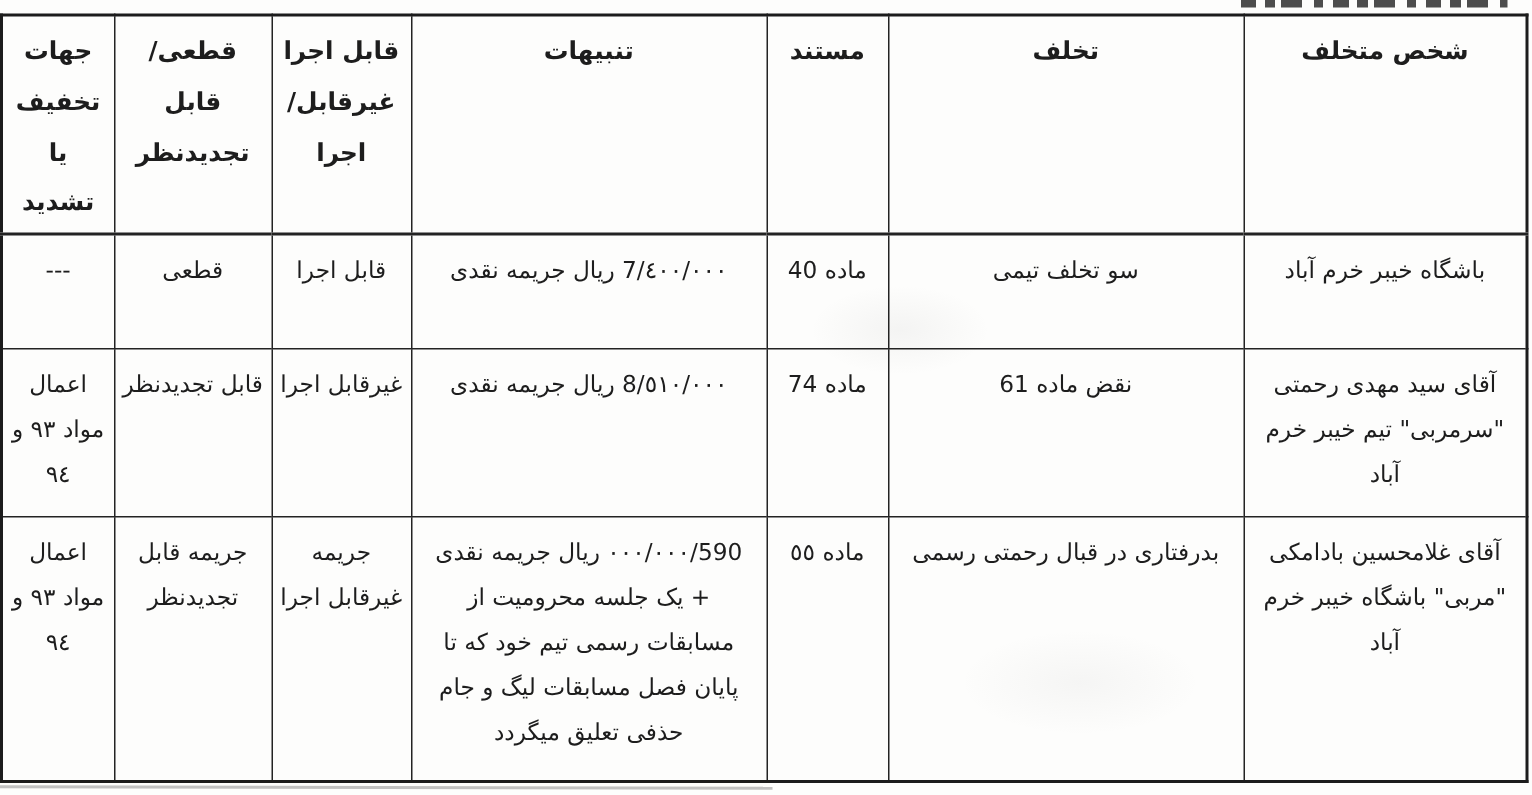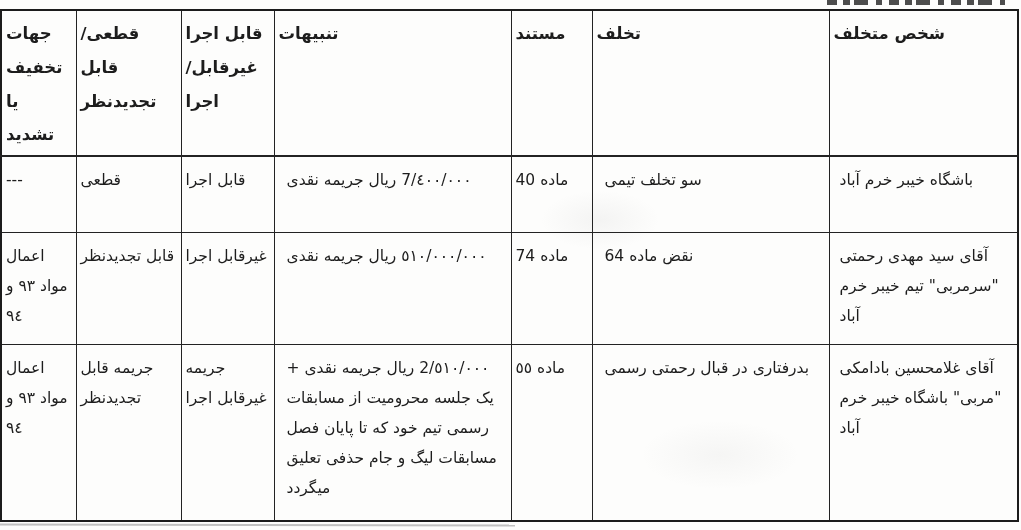--- a/index.html
+++ b/index.html
@@ -29,21 +29,21 @@
   }
 
   .table-wrap{position:absolute;top:9px;left:2px;width:1017px;height:511px;}
   table{
     border-collapse:collapse;table-layout:fixed;
     width:1017px;height:511px;
     direction:rtl;
   }
   th,td{
     border:1.6px solid #232323;
-    vertical-align:top;text-align:left;
+    vertical-align:top;text-align:center;
     overflow:hidden;
   }
   table{border:2.2px solid #1c1c1c;}
   thead th{
     font-weight:700;font-size:16.5px;line-height:2.05;
     padding:6px 4px 0;white-space:pre-line;
     border-bottom-width:2.2px;
   }
   tbody td{
     font-size:15.5px;font-weight:400;line-height:1.95;
@@ -98,32 +98,32 @@
         <td class="c-person">باشگاه خیبر خرم آباد</td>
         <td class="c-violation">سو تخلف تیمی</td>
         <td class="c-document">ماده 40</td>
         <td class="c-penalties">٤٠٠/٠٠٠/7 ریال جریمه نقدی</td>
         <td class="c-enforce">قابل اجرا</td>
         <td class="c-final">قطعی</td>
         <td class="c-mitig">---</td>
       </tr>
       <tr class="r2">
         <td class="c-person">آقای سید مهدی رحمتی "سرمربی" تیم خیبر خرم آباد</td>
-        <td class="c-violation">نقض ماده 64</td>
+        <td class="c-violation">نقض ماده 61</td>
         <td class="c-document">ماده 74</td>
-        <td class="c-penalties">٥١٠/٠٠٠/٠٠٠ ریال جریمه نقدی</td>
+        <td class="c-penalties">٥١٠/٠٠٠/8 ریال جریمه نقدی</td>
         <td class="c-enforce">غیرقابل اجرا</td>
         <td class="c-final">قابل تجدیدنظر</td>
         <td class="c-mitig">اعمال مواد ٩٣ و ٩٤</td>
       </tr>
       <tr class="r3">
         <td class="c-person">آقای غلامحسین بادامکی "مربی" باشگاه خیبر خرم آباد</td>
         <td class="c-violation">بدرفتاری در قبال رحمتی رسمی</td>
         <td class="c-document">ماده ٥٥</td>
-        <td class="c-penalties">٥١٠/٠٠٠/2 ریال جریمه نقدی + یک جلسه محرومیت از مسابقات رسمی تیم خود که تا پایان فصل مسابقات لیگ و جام حذفی تعلیق میگردد</td>
+        <td class="c-penalties">590/٠٠٠/٠٠٠ ریال جریمه نقدی + یک جلسه محرومیت از مسابقات رسمی تیم خود که تا پایان فصل مسابقات لیگ و جام حذفی تعلیق میگردد</td>
         <td class="c-enforce">جریمه غیرقابل اجرا</td>
         <td class="c-final">جریمه قابل تجدیدنظر</td>
         <td class="c-mitig">اعمال مواد ٩٣ و ٩٤</td>
       </tr>
     </tbody>
   </table>
 </div>
 
 <div class="ghost-bottom"></div>
 

